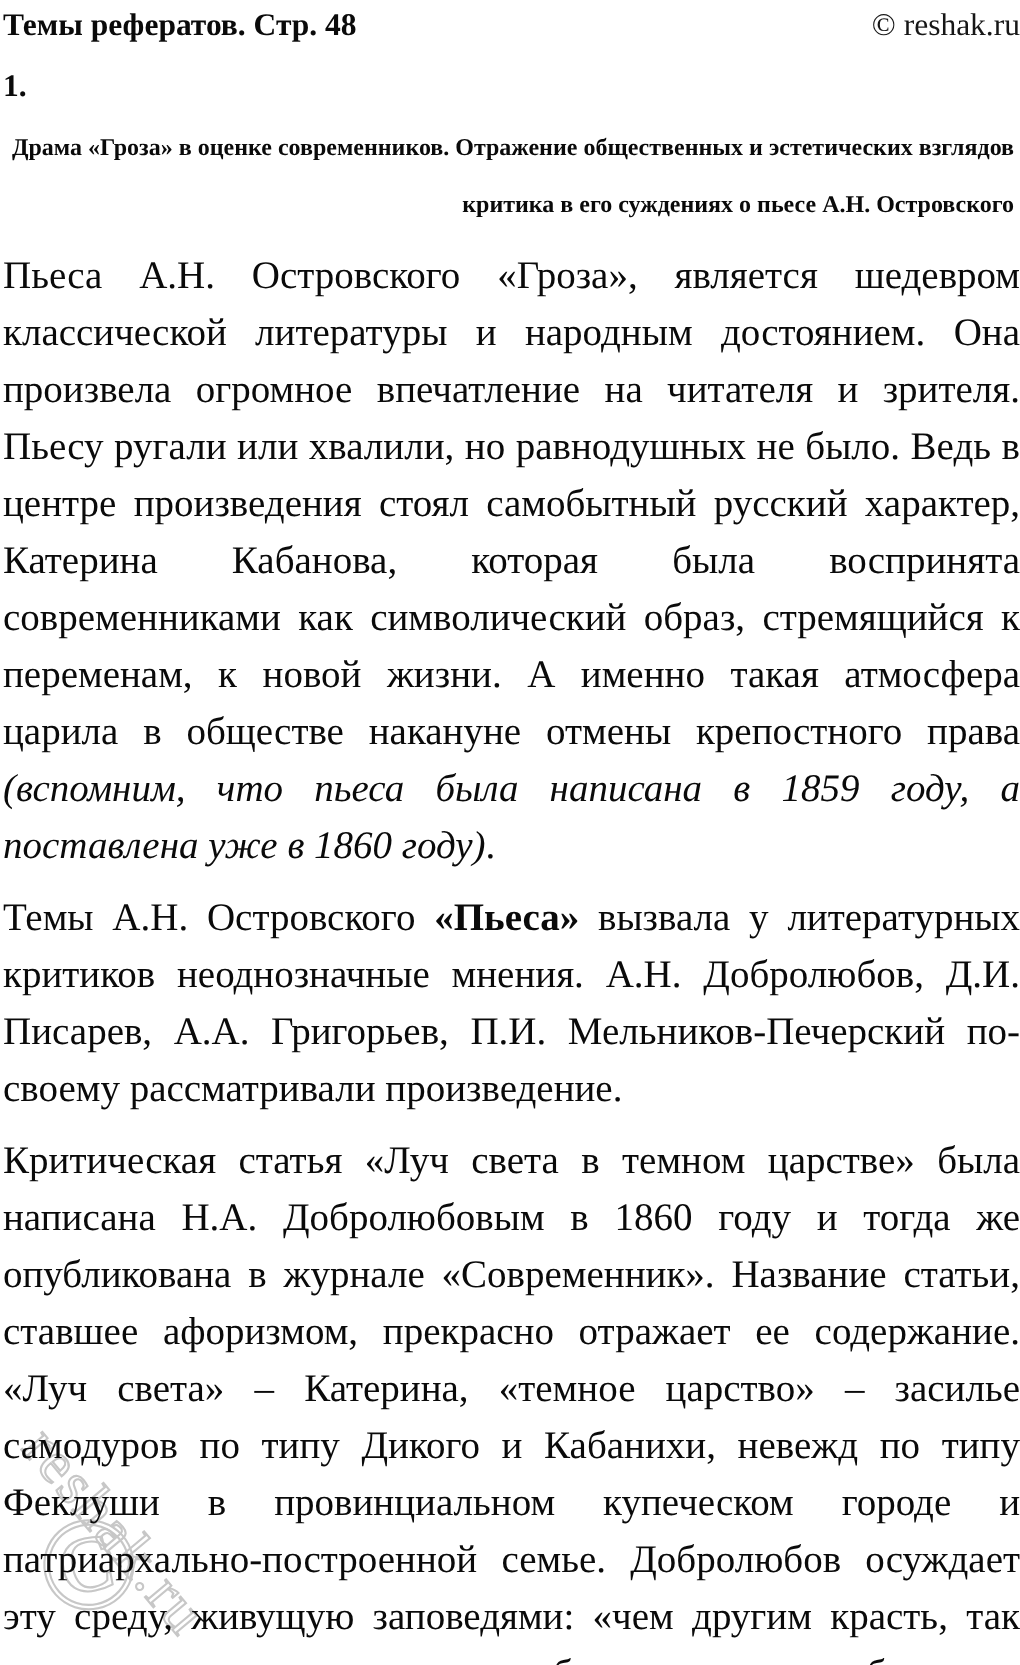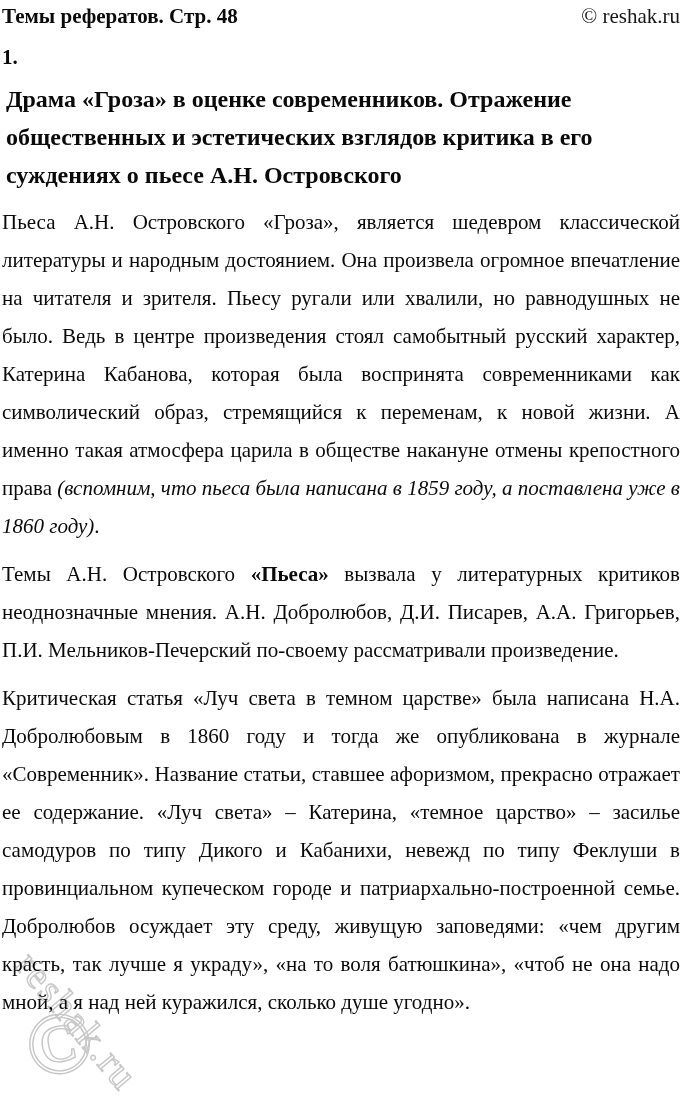--- a/index.html
+++ b/index.html
@@ -36,27 +36,27 @@
     font-family: Liberation Serif, serif;
   }
   .item-number {
     font-weight: bold;
     font-size: 21px;
     line-height: 28px;
     margin-top: 13px;
   }
   .essay-title {
     font-weight: bold;
-    font-size: 24px;
+    font-size: 16px;
     line-height: 38px;
-    text-align: left;
+    text-align: right;
     margin: 9px 4px 9px 4px;
   }
   .para {
-    font-size: 21px;
+    font-size: 26px;
     line-height: 38px;
     text-align: justify;
     text-align-last: left;
     margin: 0 0 10px 0;
   }
   .seg-normal { font-style: normal; font-weight: normal; }
   .seg-italic { font-style: italic; }
   .seg-bold   { font-weight: bold; }
 
   

